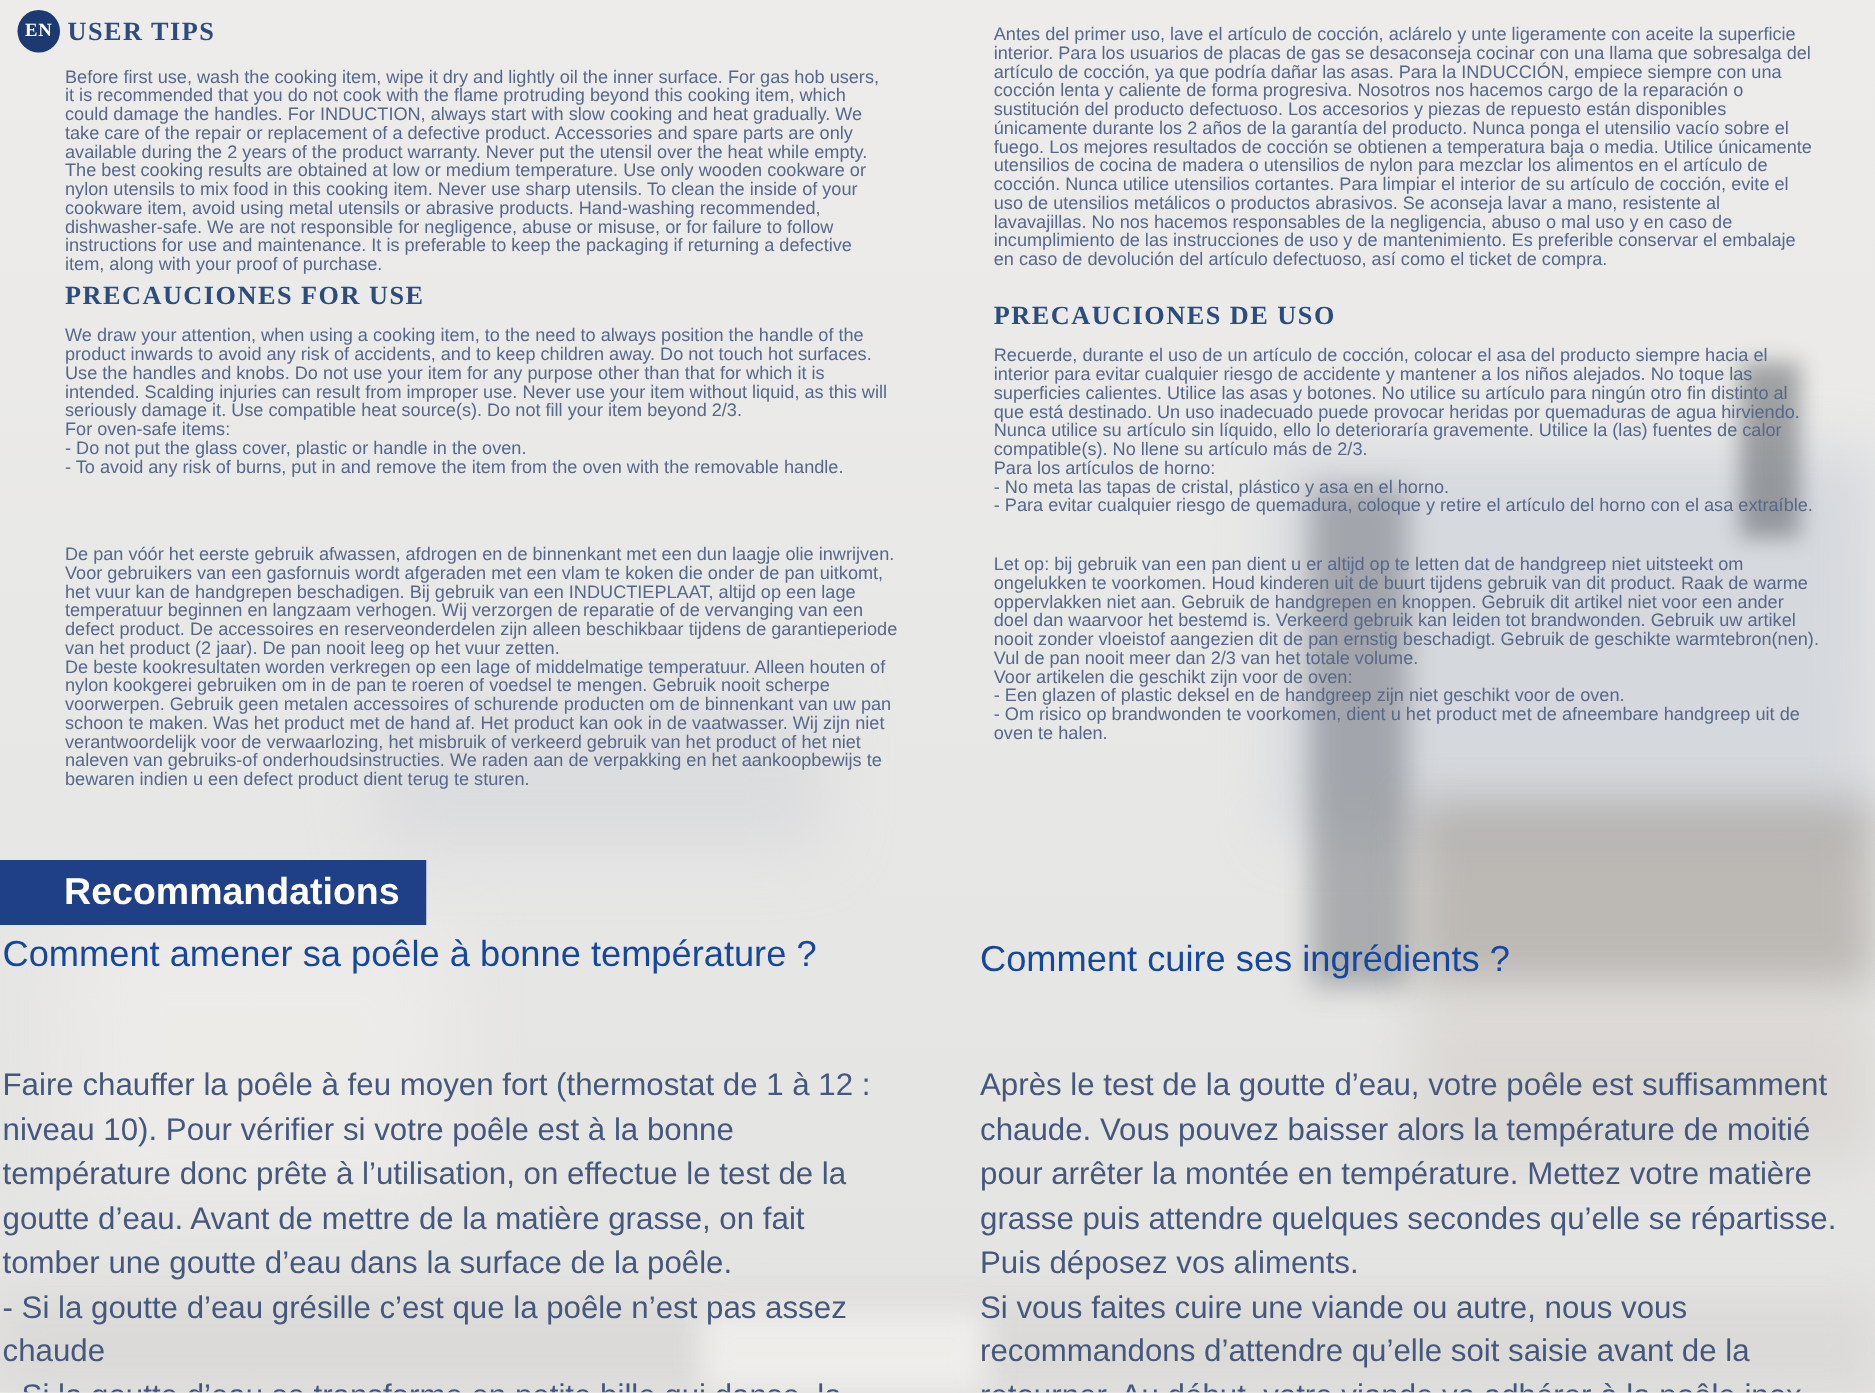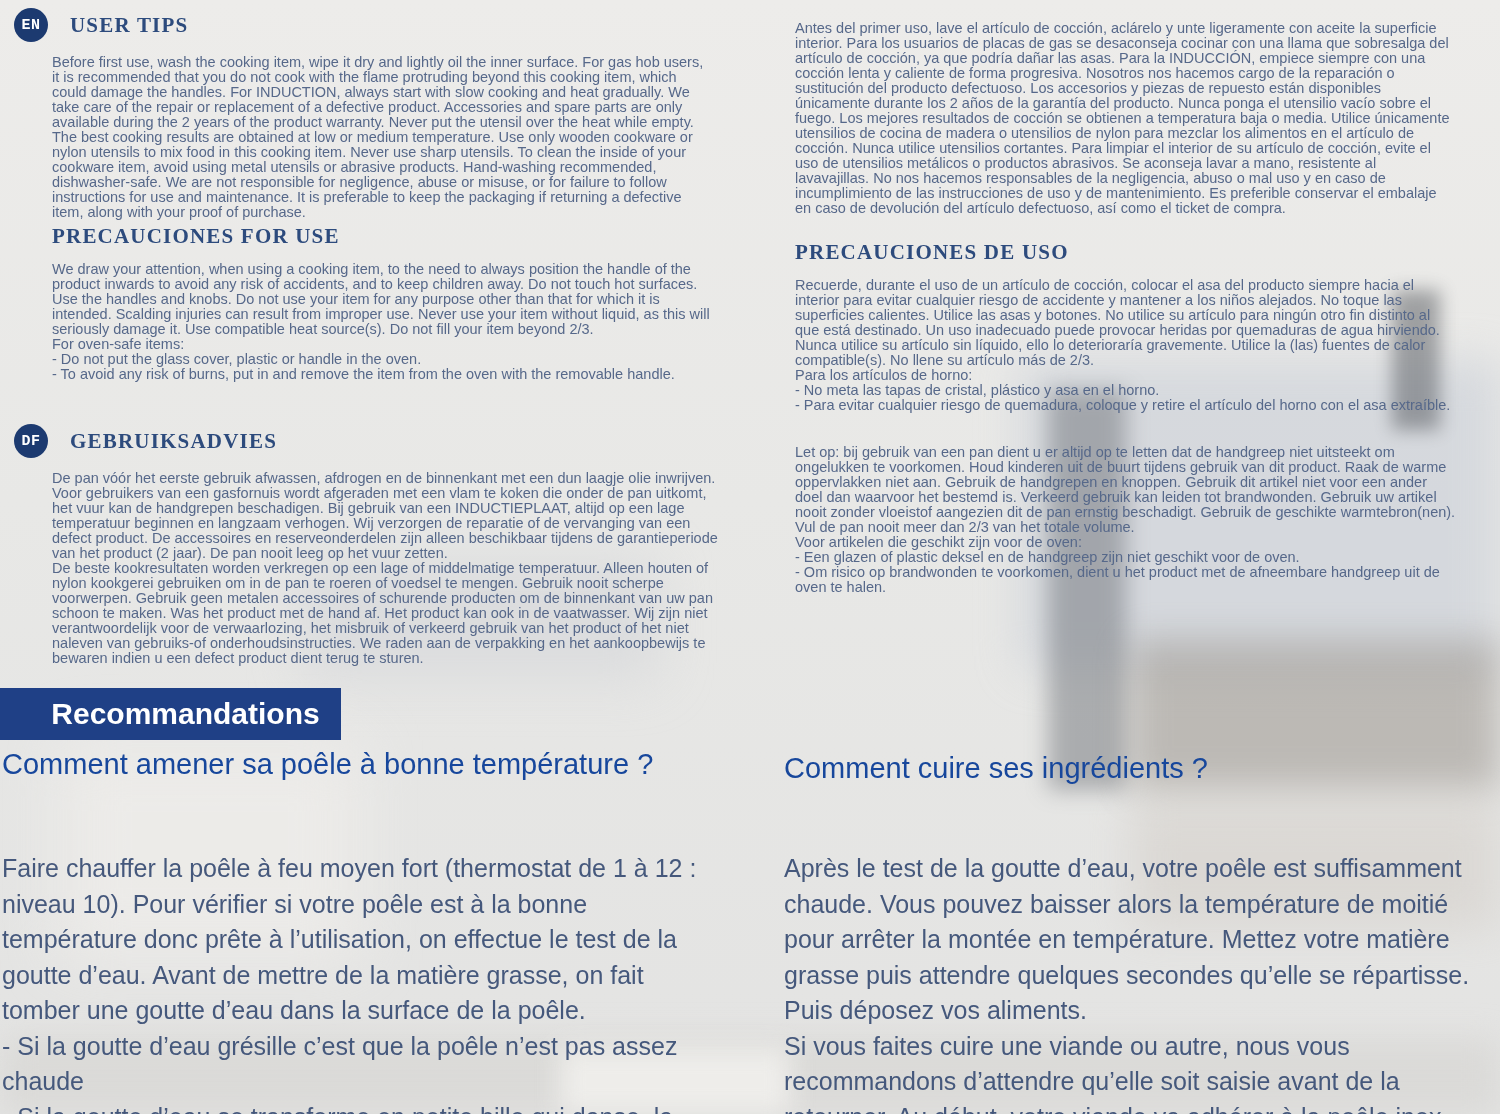--- a/index.html
+++ b/index.html
@@ -17,22 +17,22 @@
   .sh-e{left:300px;top:560px;width:360px;height:120px;background:#d2d4d8;filter:blur(26px);opacity:.55;}
   .sh-f{left:0;top:1038px;width:1500px;height:76px;background:#d5d4d1;filter:blur(16px);opacity:.6;}
   .sh-g{left:560px;top:1048px;width:230px;height:66px;background:#f3f2ef;filter:blur(12px);opacity:.8;}
   .sh-h{left:1130px;top:800px;width:370px;height:130px;background:#cfc9c2;filter:blur(22px);opacity:.45;}
   .sh-i{left:60px;top:740px;width:300px;height:220px;background:#f1efec;filter:blur(30px);opacity:.6;}
 
   .sec{position:absolute;}
   .sec-head{display:flex;align-items:center;}
   .badge{width:34px;height:34px;border-radius:50%;background:#1c3a70;color:#ffffff;
          display:flex;align-items:center;justify-content:center;flex:0 0 34px;
-         font-family:Liberation Mono, monospace;font-weight:700;font-size:15px;letter-spacing:.5px;}
-  .sec-title{margin:0 0 0 22px;font-family:"Liberation Serif",serif;font-weight:700;
+         font-family:Liberation Serif, serif;font-weight:700;font-size:15px;letter-spacing:.5px;}
+  .sec-title{margin:0 0 0 6px;font-family:"Liberation Serif",serif;font-weight:700;
              font-size:21px;letter-spacing:1.2px;color:#2d4b7d;}
   .no-badge .sec-title{margin-left:38px;}
   .body{margin:13px 0 0 38px;font-size:14.5px;line-height:15px;color:#56688a;
         white-space:pre-line;}
 
   .banner{position:absolute;left:0;top:688px;width:341px;height:52px;background:#1f4086;
           display:flex;align-items:center;justify-content:center;}
   .banner-text{color:#ffffff;font-weight:700;font-size:30px;margin-left:30px;}
 
   .fr-heading{position:absolute;margin:0;font-weight:400;font-size:29px;color:#17479c;}
@@ -69,24 +69,20 @@
     <div class="sec-head">
       <h2 class="sec-title">PRECAUCIONES FOR USE</h2>
     </div>
     <p class="body">We draw your attention, when using a cooking item, to the need to always position the handle of the product inwards to avoid any risk of accidents, and to keep children away. Do not touch hot surfaces. Use the handles and knobs. Do not use your item for any purpose other than that for which it is intended. Scalding injuries can result from improper use. Never use your item without liquid, as this will seriously damage it. Use compatible heat source(s). Do not fill your item beyond 2/3.
 For oven-safe items:
 - Do not put the glass cover, plastic or handle in the oven.
 - To avoid any risk of burns, put in and remove the item from the oven with the removable handle.</p>
   </section>
 
   <section class="sec" style="left:14px;top:424px;width:704px">
-    <div class="sec-head">
-      <span class="badge">DF</span>
-      <h2 class="sec-title">GEBRUIKSADVIES</h2>
-    </div>
     <p class="body">De pan vóór het eerste gebruik afwassen, afdrogen en de binnenkant met een dun laagje olie inwrijven.
 Voor gebruikers van een gasfornuis wordt afgeraden met een vlam te koken die onder de pan uitkomt, het vuur kan de handgrepen beschadigen. Bij gebruik van een INDUCTIEPLAAT, altijd op een lage temperatuur beginnen en langzaam verhogen. Wij verzorgen de reparatie of de vervanging van een defect product. De accessoires en reserveonderdelen zijn alleen beschikbaar tijdens de garantieperiode van het product (2 jaar). De pan nooit leeg op het vuur zetten.
 De beste kookresultaten worden verkregen op een lage of middelmatige temperatuur. Alleen houten of nylon kookgerei gebruiken om in de pan te roeren of voedsel te mengen. Gebruik nooit scherpe voorwerpen. Gebruik geen metalen accessoires of schurende producten om de binnenkant van uw pan schoon te maken. Was het product met de hand af. Het product kan ook in de vaatwasser. Wij zijn niet verantwoordelijk voor de verwaarlozing, het misbruik of verkeerd gebruik van het product of het niet naleven van gebruiks-of onderhoudsinstructies. We raden aan de verpakking en het aankoopbewijs te bewaren indien u een defect product dient terug te sturen.</p>
   </section>
 
   <section class="sec" style="left:757px;top:8px;width:696px">
     <p class="body">Antes del primer uso, lave el artículo de cocción, aclárelo y unte ligeramente con aceite la superficie interior. Para los usuarios de placas de gas se desaconseja cocinar con una llama que sobresalga del artículo de cocción, ya que podría dañar las asas. Para la INDUCCIÓN, empiece siempre con una cocción lenta y caliente de forma progresiva. Nosotros nos hacemos cargo de la reparación o sustitución del producto defectuoso. Los accesorios y piezas de repuesto están disponibles únicamente durante los 2 años de la garantía del producto. Nunca ponga el utensilio vacío sobre el fuego. Los mejores resultados de cocción se obtienen a temperatura baja o media. Utilice únicamente utensilios de cocina de madera o utensilios de nylon para mezclar los alimentos en el artículo de cocción. Nunca utilice utensilios cortantes. Para limpiar el interior de su artículo de cocción, evite el uso de utensilios metálicos o productos abrasivos. Se aconseja lavar a mano, resistente al lavavajillas. No nos hacemos responsables de la negligencia, abuso o mal uso y en caso de incumplimiento de las instrucciones de uso y de mantenimiento. Es preferible conservar el embalaje en caso de devolución del artículo defectuoso, así como el ticket de compra.</p>
   </section>
 
   <section class="sec no-badge" style="left:757px;top:240px;width:696px">

